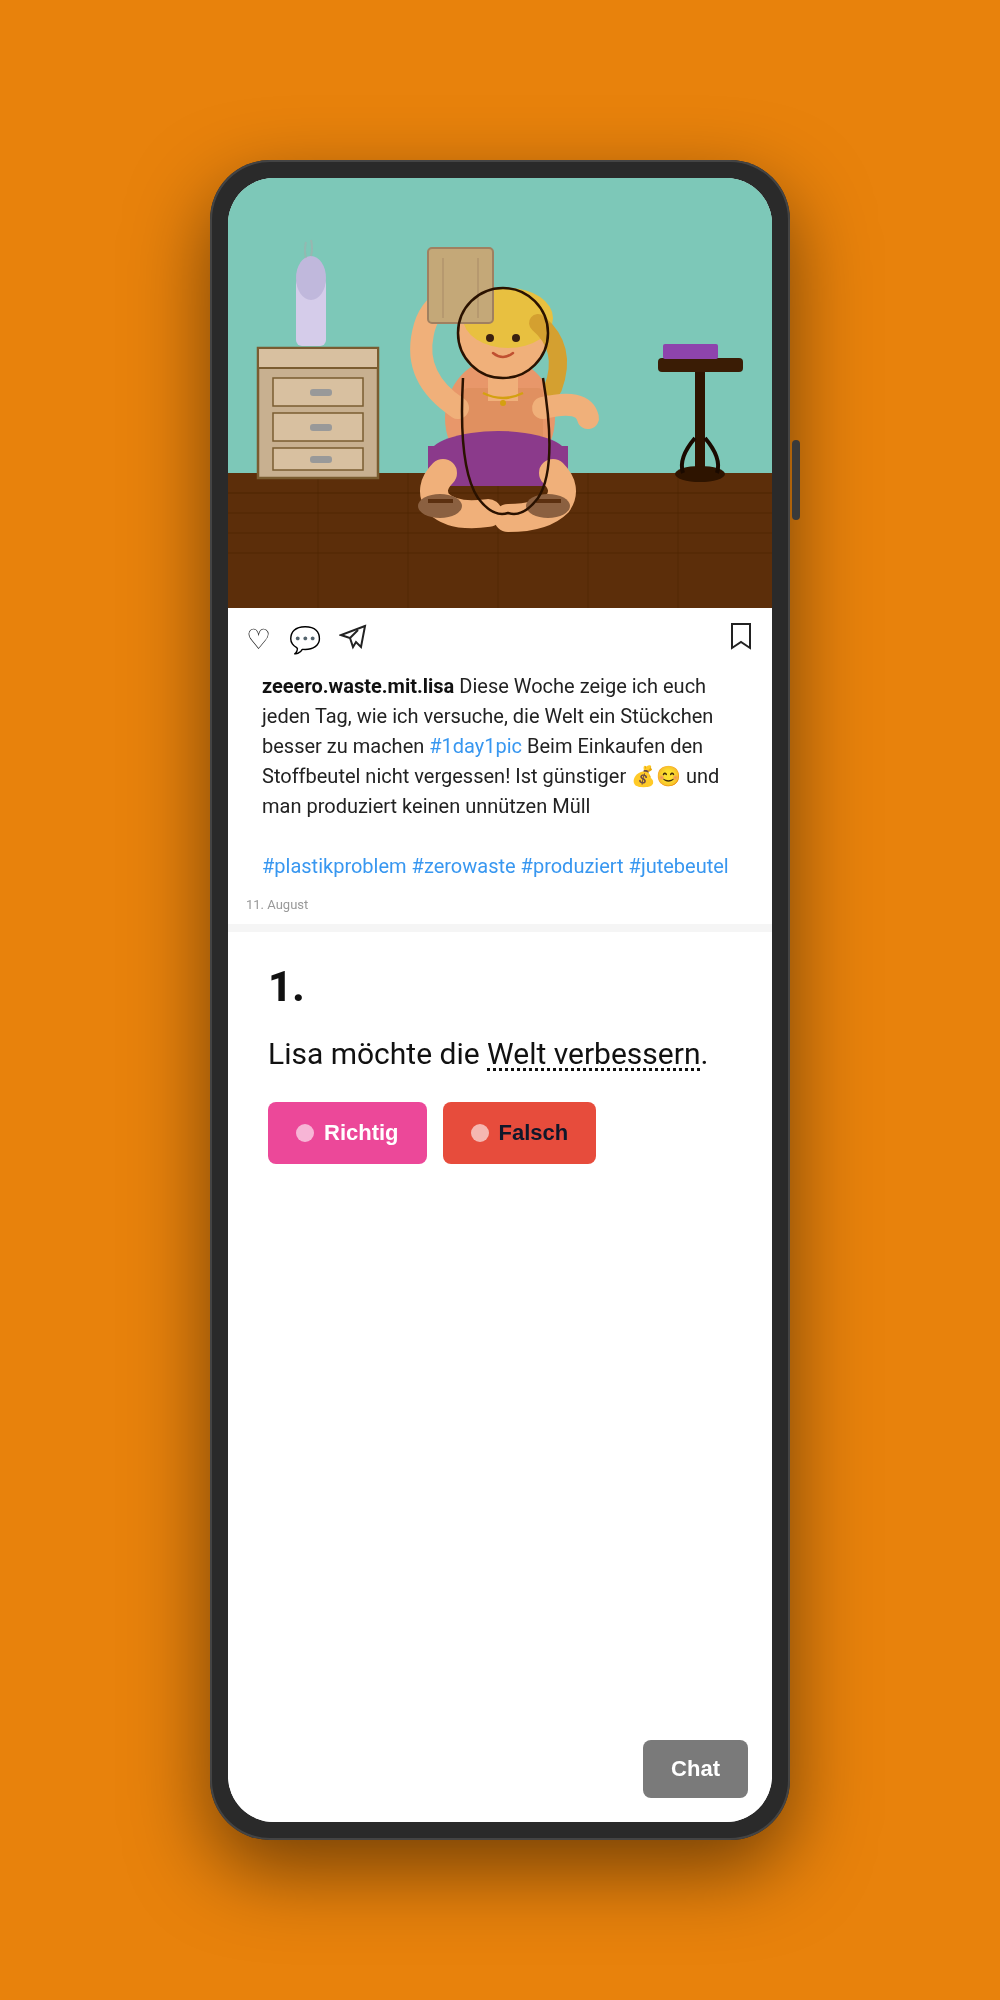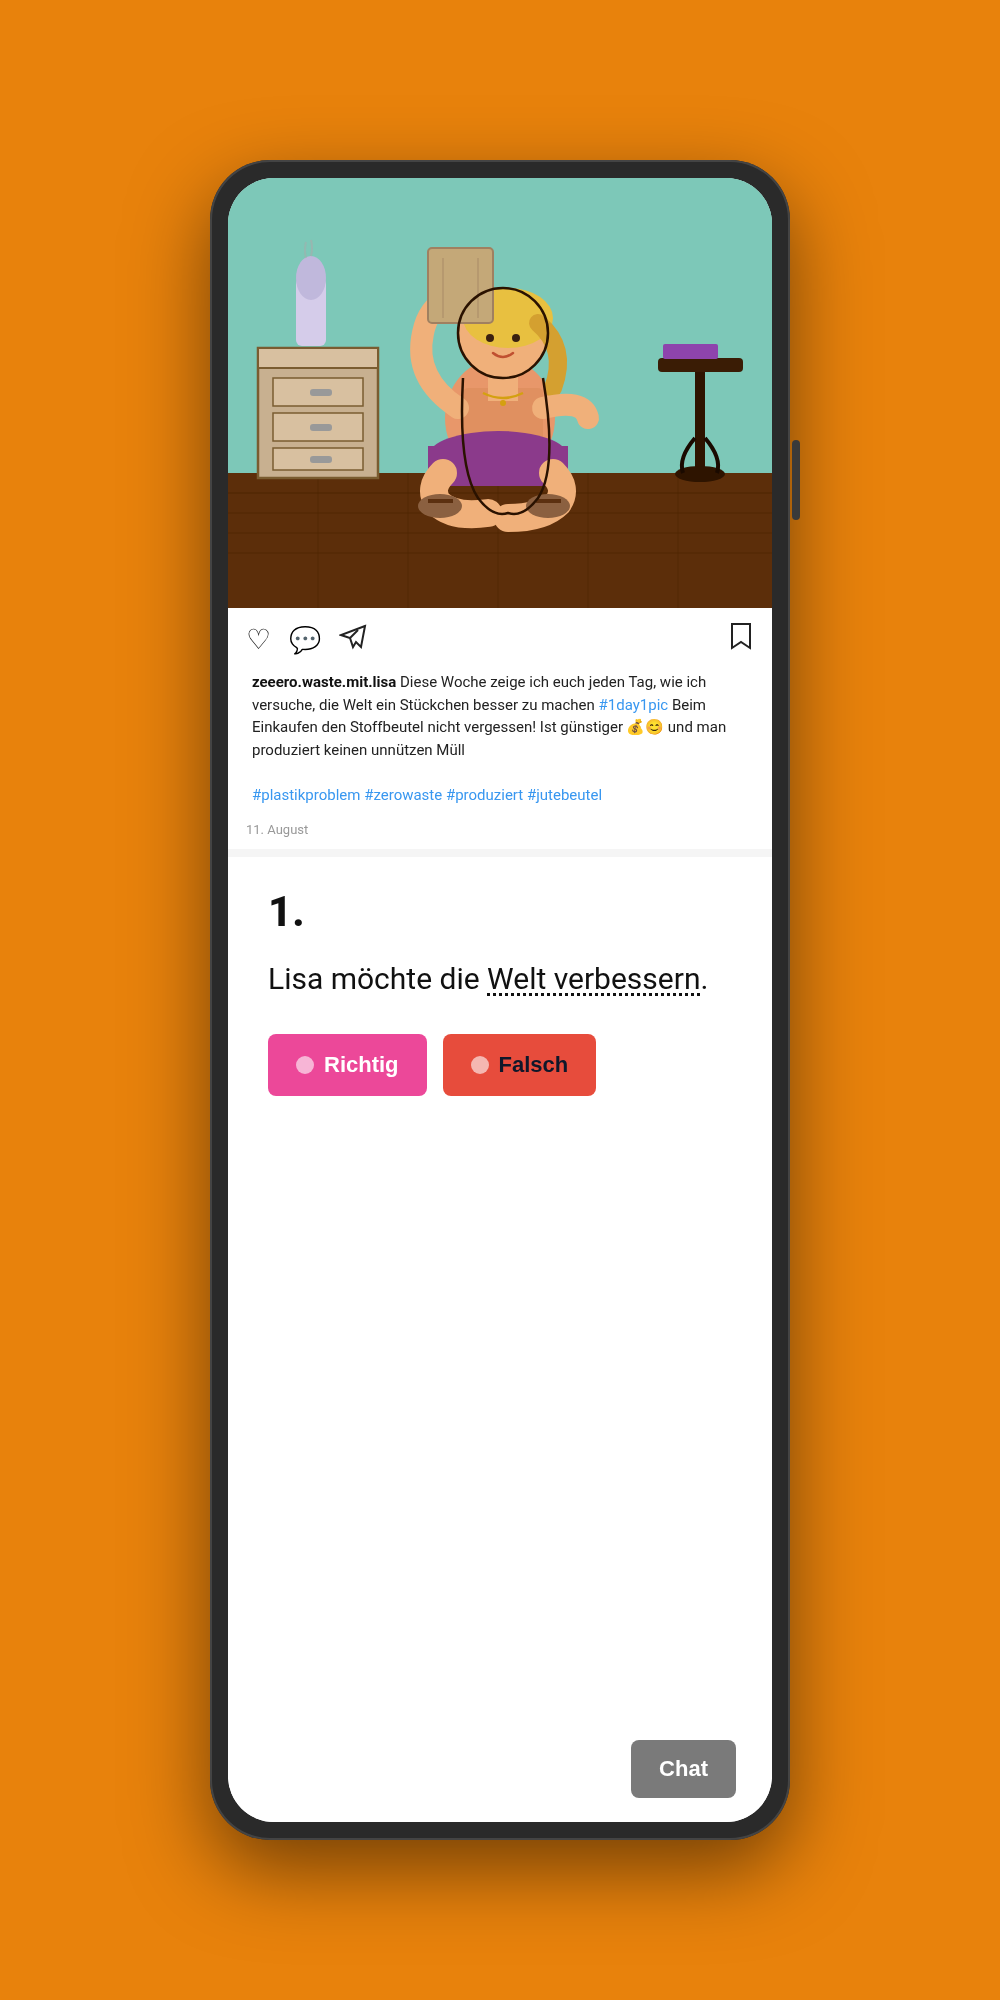--- a/index.html
+++ b/index.html
@@ -110,22 +110,22 @@
     .likes-text {
       font-size: 15px;
       color: #222;
     }
 
     .likes-text strong {
       font-weight: 700;
     }
 
     .post-caption {
-      padding: 4px 24px 8px;
-      font-size: 15px;
+      padding: 4px 34px 8px;
+      font-size: 20px;
       color: #222;
       line-height: 1.5;
     }
 
     .post-caption .username {
       font-weight: 700;
       color: #111;
     }
 
     .post-caption .hashtag {
@@ -158,21 +158,21 @@
       font-size: 42px;
       font-weight: 800;
       color: #111;
       margin-bottom: 20px;
     }
 
     .question-text {
       font-size: 30px;
       color: #111;
       line-height: 1.5;
-      margin-bottom: 33px;
+      margin-bottom: 26px;
     }
 
     .question-text .underline {
       text-decoration: underline;
       text-decoration-style: dotted;
       text-underline-offset: 4px;
     }
 
     .answer-buttons {
       display: flex;
@@ -213,21 +213,21 @@
       height: 18px;
       border-radius: 50%;
       background: rgba(255,255,255,0.6);
       flex-shrink: 0;
     }
 
     
     .chat-btn-container {
       position: absolute;
       bottom: 24px;
-      right: 36px;
+      right: 24px;
       border-radius: 27px;
     }
 
     .chat-btn {
       background: #7A7A7A;
       color: #fff;
       border: none;
       border-radius: 8px;
       padding: 16px 28px;
       font-size: 22px;

